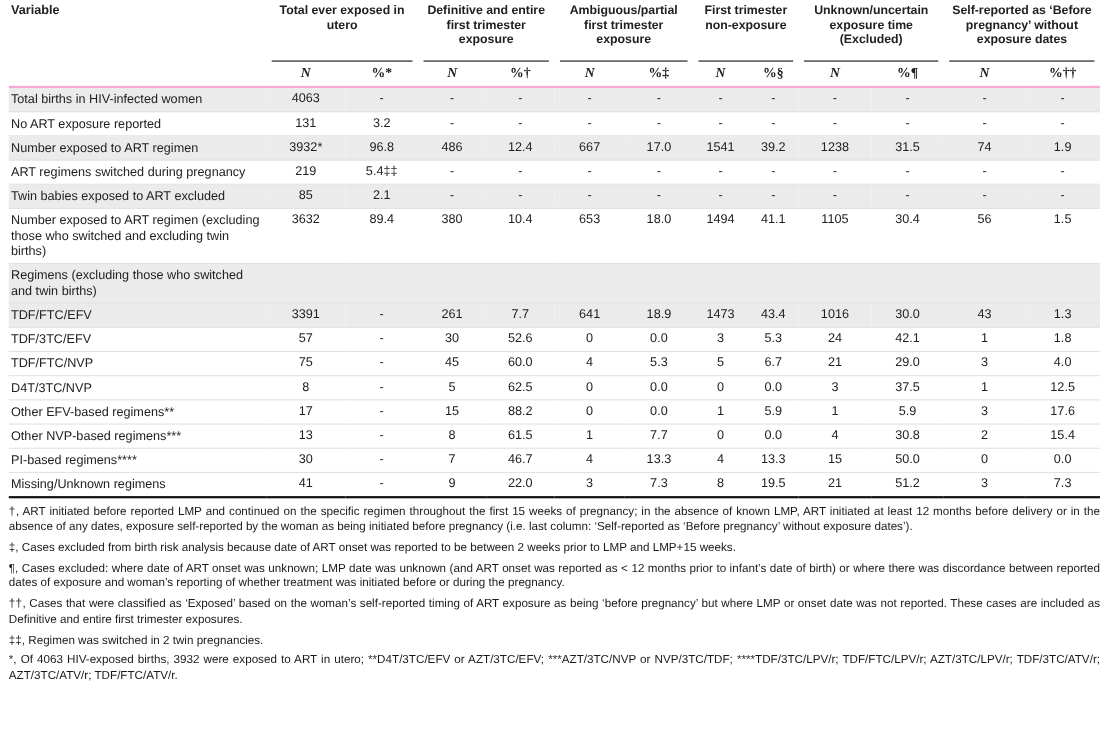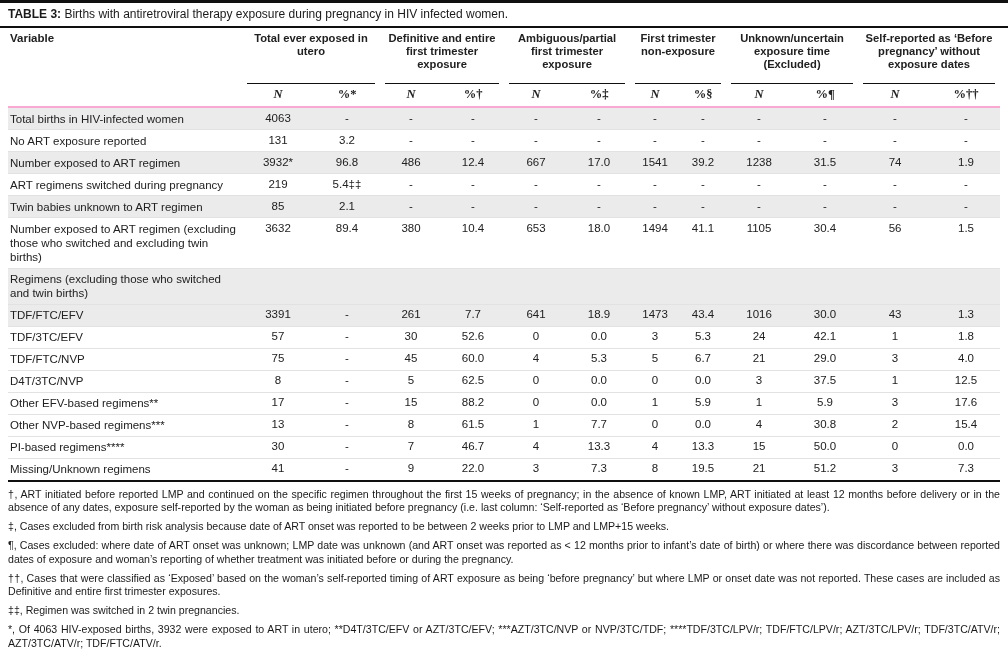--- a/index.html
+++ b/index.html
@@ -43,23 +43,20 @@
   .wrap{max-width:226px;line-height:1.22;}
   
   .footnotes{padding:6px 8px 0 8px;font-size:10.6px;line-height:1.3;color:#1a1a1a;}
   .footnotes p{margin:0 0 5px 0;text-align:justify;}
 </style>
 </head>
 <body>
 
 <div class="sheet">
 
-  <div class="title-bar">
-    <span class="tlabel">TABLE 3:</span><span> Births with antiretroviral therapy exposure during pregnancy in HIV infected women.</span>
-  </div>
 
   <table>
     <colgroup>
       <col style="width:234px">
       <col style="width:72px">
         <col style="width:66px">
       <col style="width:62px">
         <col style="width:62px">
       <col style="width:64px">
         <col style="width:62px">
@@ -189,21 +186,21 @@
           <td class="num">-</td>
           <td class="num">-</td>
           <td class="num">-</td>
           <td class="num">-</td>
           <td class="num">-</td>
           <td class="num">-</td>
           <td class="num">-</td>
         </tr>
         <tr class="shaded">
           <td class="var-cell">
-            <div class="wrap">Twin babies unknown to ART regimen</div>
+            <div class="wrap">Twin babies exposed to ART excluded</div>
           </td>
           <td class="num">85</td>
           <td class="num">2.1</td>
           <td class="num">-</td>
           <td class="num">-</td>
           <td class="num">-</td>
           <td class="num">-</td>
           <td class="num">-</td>
           <td class="num">-</td>
           <td class="num">-</td>

